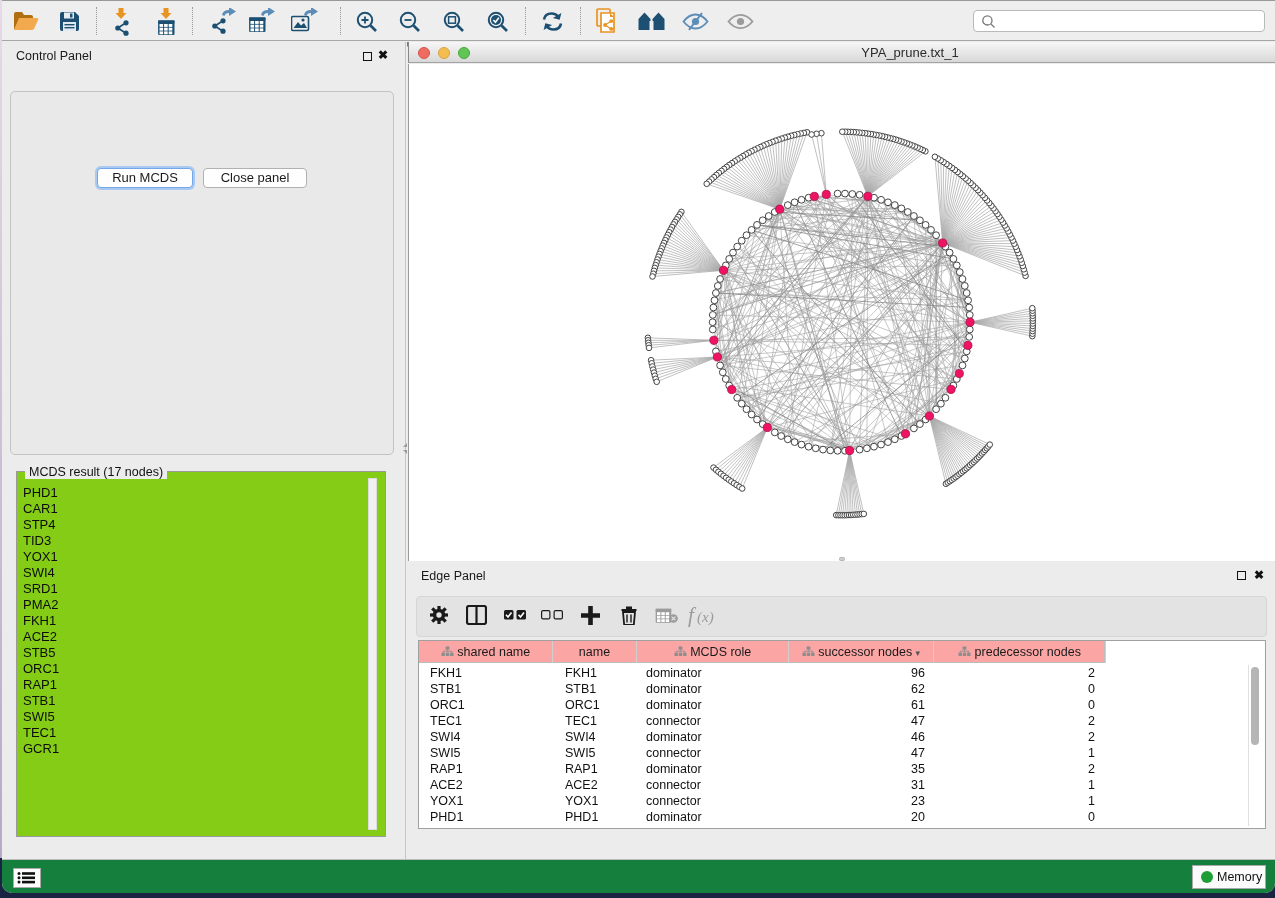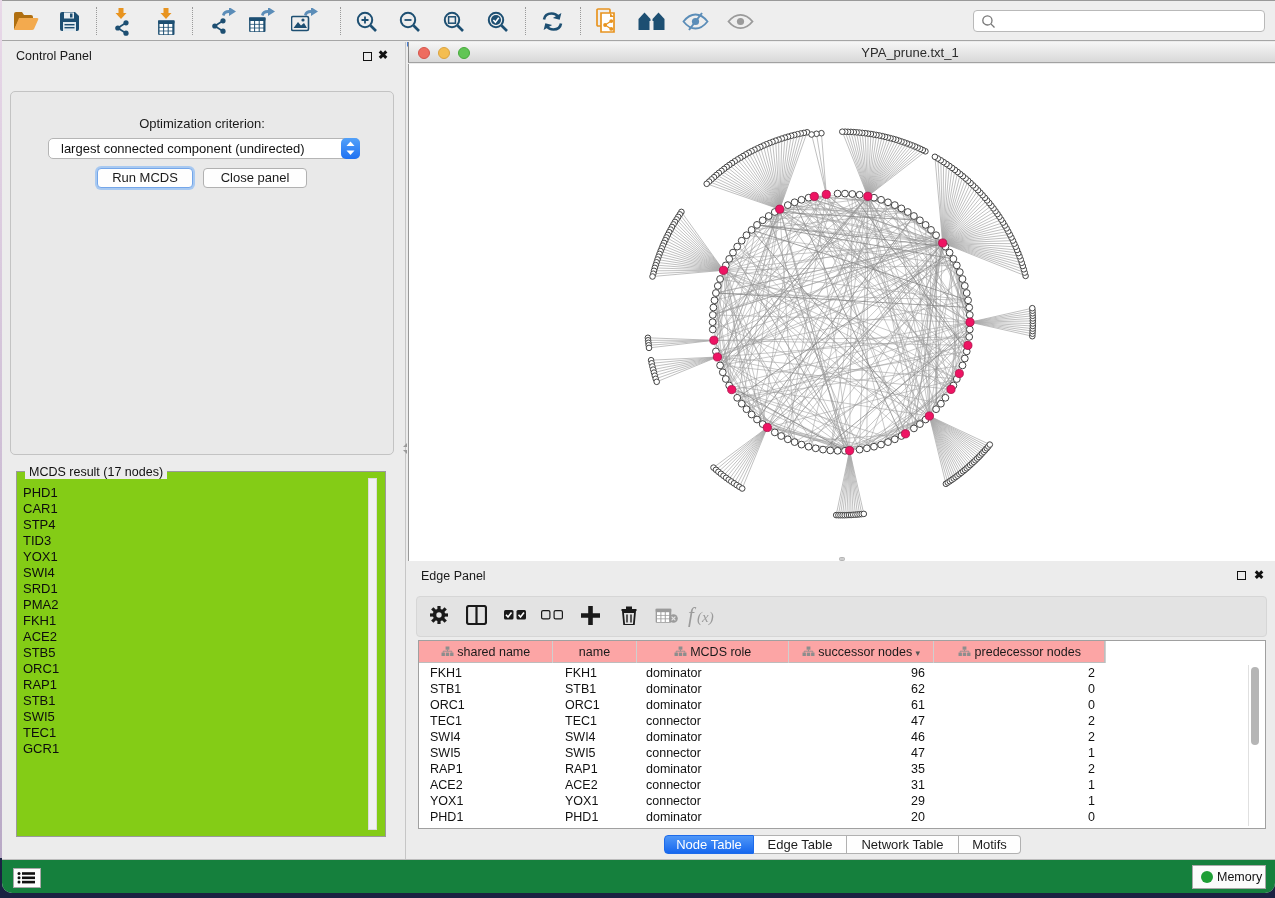--- a/index.html
+++ b/index.html
@@ -188,25 +188,20 @@
           <line x1="9.9" y1="9.9" x2="13.5" y2="13.5" stroke="#777" stroke-width="1.3"></line>
         </svg>
       </div>
     </div>
     <div style="position:absolute;left:403px;top:42px;bottom:34px;border-left:1px solid #c6c6c6"></div>
     <div id="cp">
       <div class="ptitle abs" style="left:14px;top:7px">Control Panel</div>
       <div class="winbtn" style="left:361px;top:10px"></div>
       <div class="winx" style="left:376px;top:6px">✖</div>
       <div id="mcdspanel">
-        <div id="optlabel">Optimization criterion:</div>
-        <div id="dd">largest connected component (undirected)<div id="ddbtn"><svg width="19" height="21" viewBox="0 0 19 21">
-              <path d="M5.5 8 L9.5 3.5 L13.5 8 Z" fill="#fff"></path>
-              <path d="M5.5 12.5 L9.5 17 L13.5 12.5 Z" fill="#fff"></path>
-            </svg></div></div>
         <div class="btn" style="left:86px;top:76px;width:96px;box-shadow:0 0 0 2px #a8c9f1;border-color:#74a6e9">Run MCDS</div>
         <div class="btn" style="left:192px;top:76px;width:104px">Close panel</div>
       </div>
       <div id="fs">
         <div id="fslegend">MCDS result (17 nodes)</div>
         <div id="fslist">PHD1<br>CAR1<br>STP4<br>TID3<br>YOX1<br>SWI4<br>SRD1<br>PMA2<br>FKH1<br>ACE2<br>STB5<br>ORC1<br>RAP1<br>STB1<br>SWI5<br>TEC1<br>GCR1</div>
         <div id="fssb"></div>
       </div>
     </div>
     <svg class="abs" style="left:400px;top:442px" width="6" height="13" viewBox="0 0 6 13">
@@ -1237,39 +1232,33 @@
           <div class="cell" style="left:11px">ACE2</div>
           <div class="cell" style="left:146px">ACE2</div>
           <div class="cell" style="left:227px">connector</div>
           <div class="cell num" style="left:370px;width:136px">31</div>
           <div class="cell num" style="left:515px;width:161px">1</div>
         </div>
         <div class="row" style="top:151px">
           <div class="cell" style="left:11px">YOX1</div>
           <div class="cell" style="left:146px">YOX1</div>
           <div class="cell" style="left:227px">connector</div>
-          <div class="cell num" style="left:370px;width:136px">29</div>
+          <div class="cell num" style="left:370px;width:136px">23</div>
           <div class="cell num" style="left:515px;width:161px">1</div>
         </div>
         <div class="row" style="top:167px">
           <div class="cell" style="left:11px">PHD1</div>
           <div class="cell" style="left:146px">PHD1</div>
           <div class="cell" style="left:227px">dominator</div>
           <div class="cell num" style="left:370px;width:136px">20</div>
           <div class="cell num" style="left:515px;width:161px">0</div>
         </div>
         <div id="tsb">
           <div id="tsbthumb"></div>
         </div>
-      </div>
-      <div class="tabs" id="btabs">
-        <div class="tab act" style="width:90px">Node Table</div>
-        <div class="tab" style="width:93px">Edge Table</div>
-        <div class="tab" style="width:112px">Network Table</div>
-        <div class="tab" style="width:62px">Motifs</div>
       </div>
     </div>
     <div id="statusbar">
       <div id="listbtn">
         <svg width="20" height="14" viewBox="0 0 20 14" style="position:absolute;left:3px;top:2px">
           <circle cx="2" cy="2.4" r="1.5" fill="#111"></circle>
           <rect x="5" y="1.2" width="13" height="2.6" fill="#111"></rect>
           <circle cx="2" cy="6.699999999999999" r="1.5" fill="#111"></circle>
           <rect x="5" y="5.5" width="13" height="2.6" fill="#111"></rect>
           <circle cx="2" cy="11.0" r="1.5" fill="#111"></circle>

